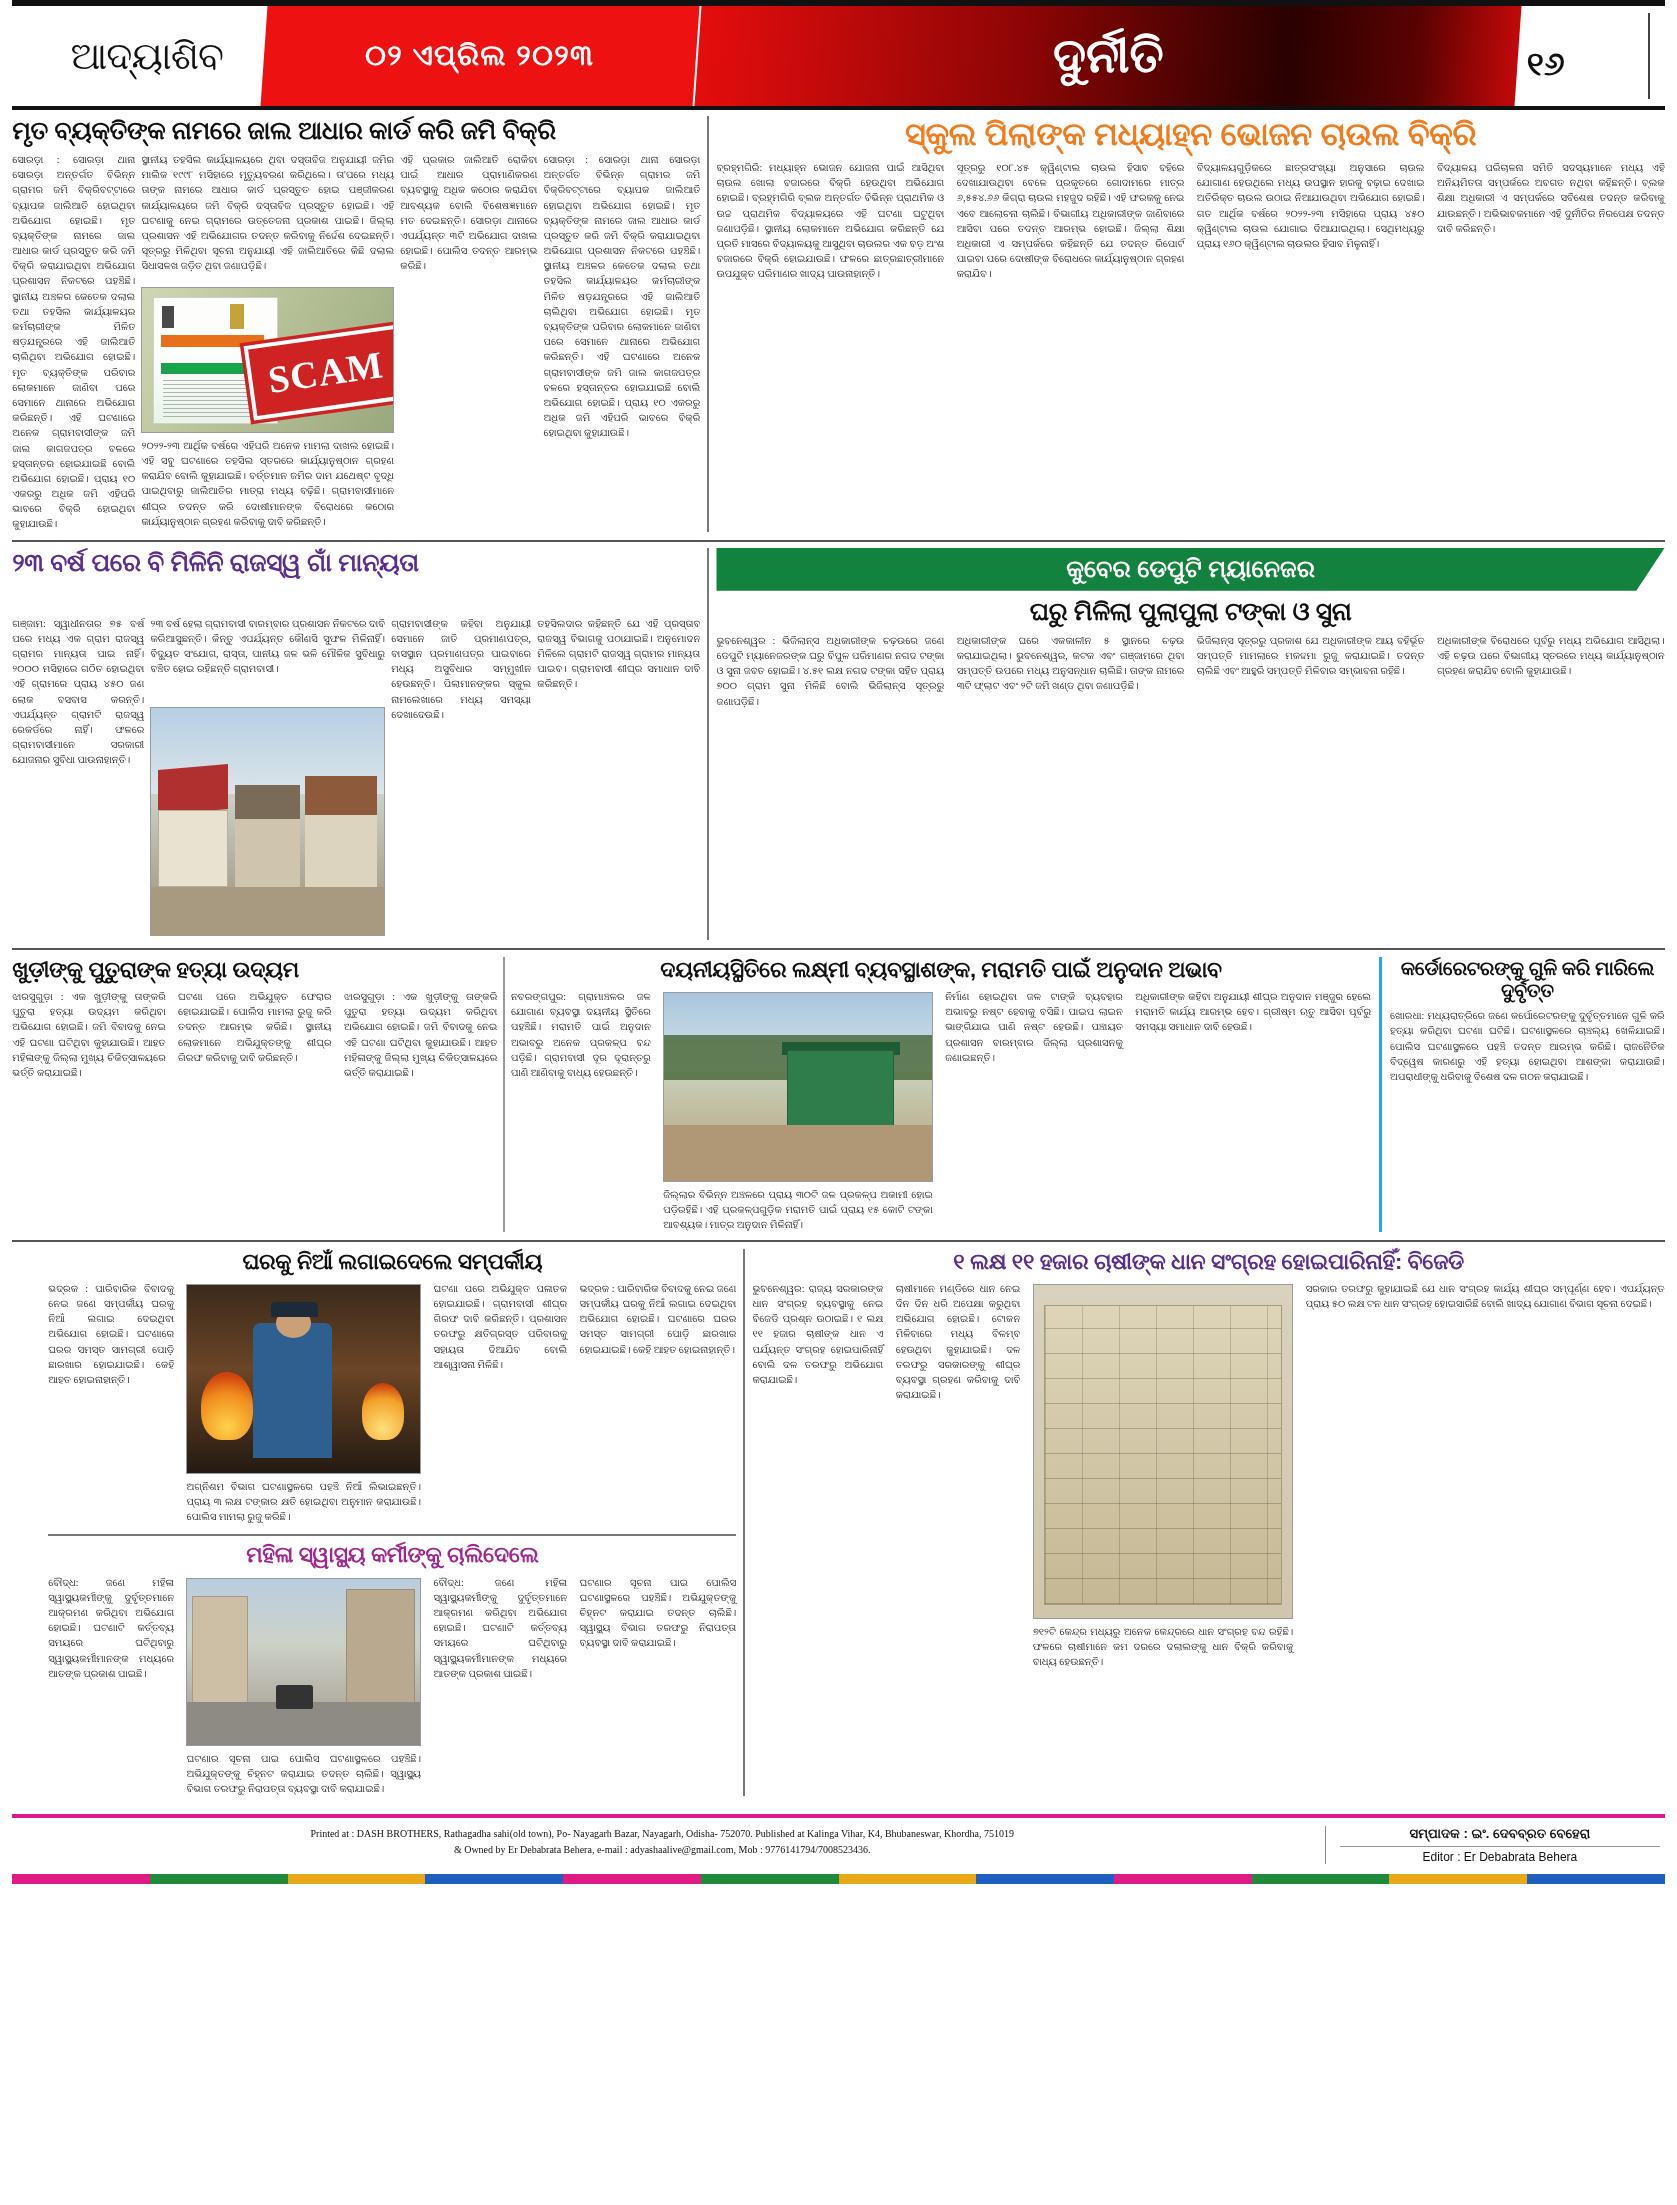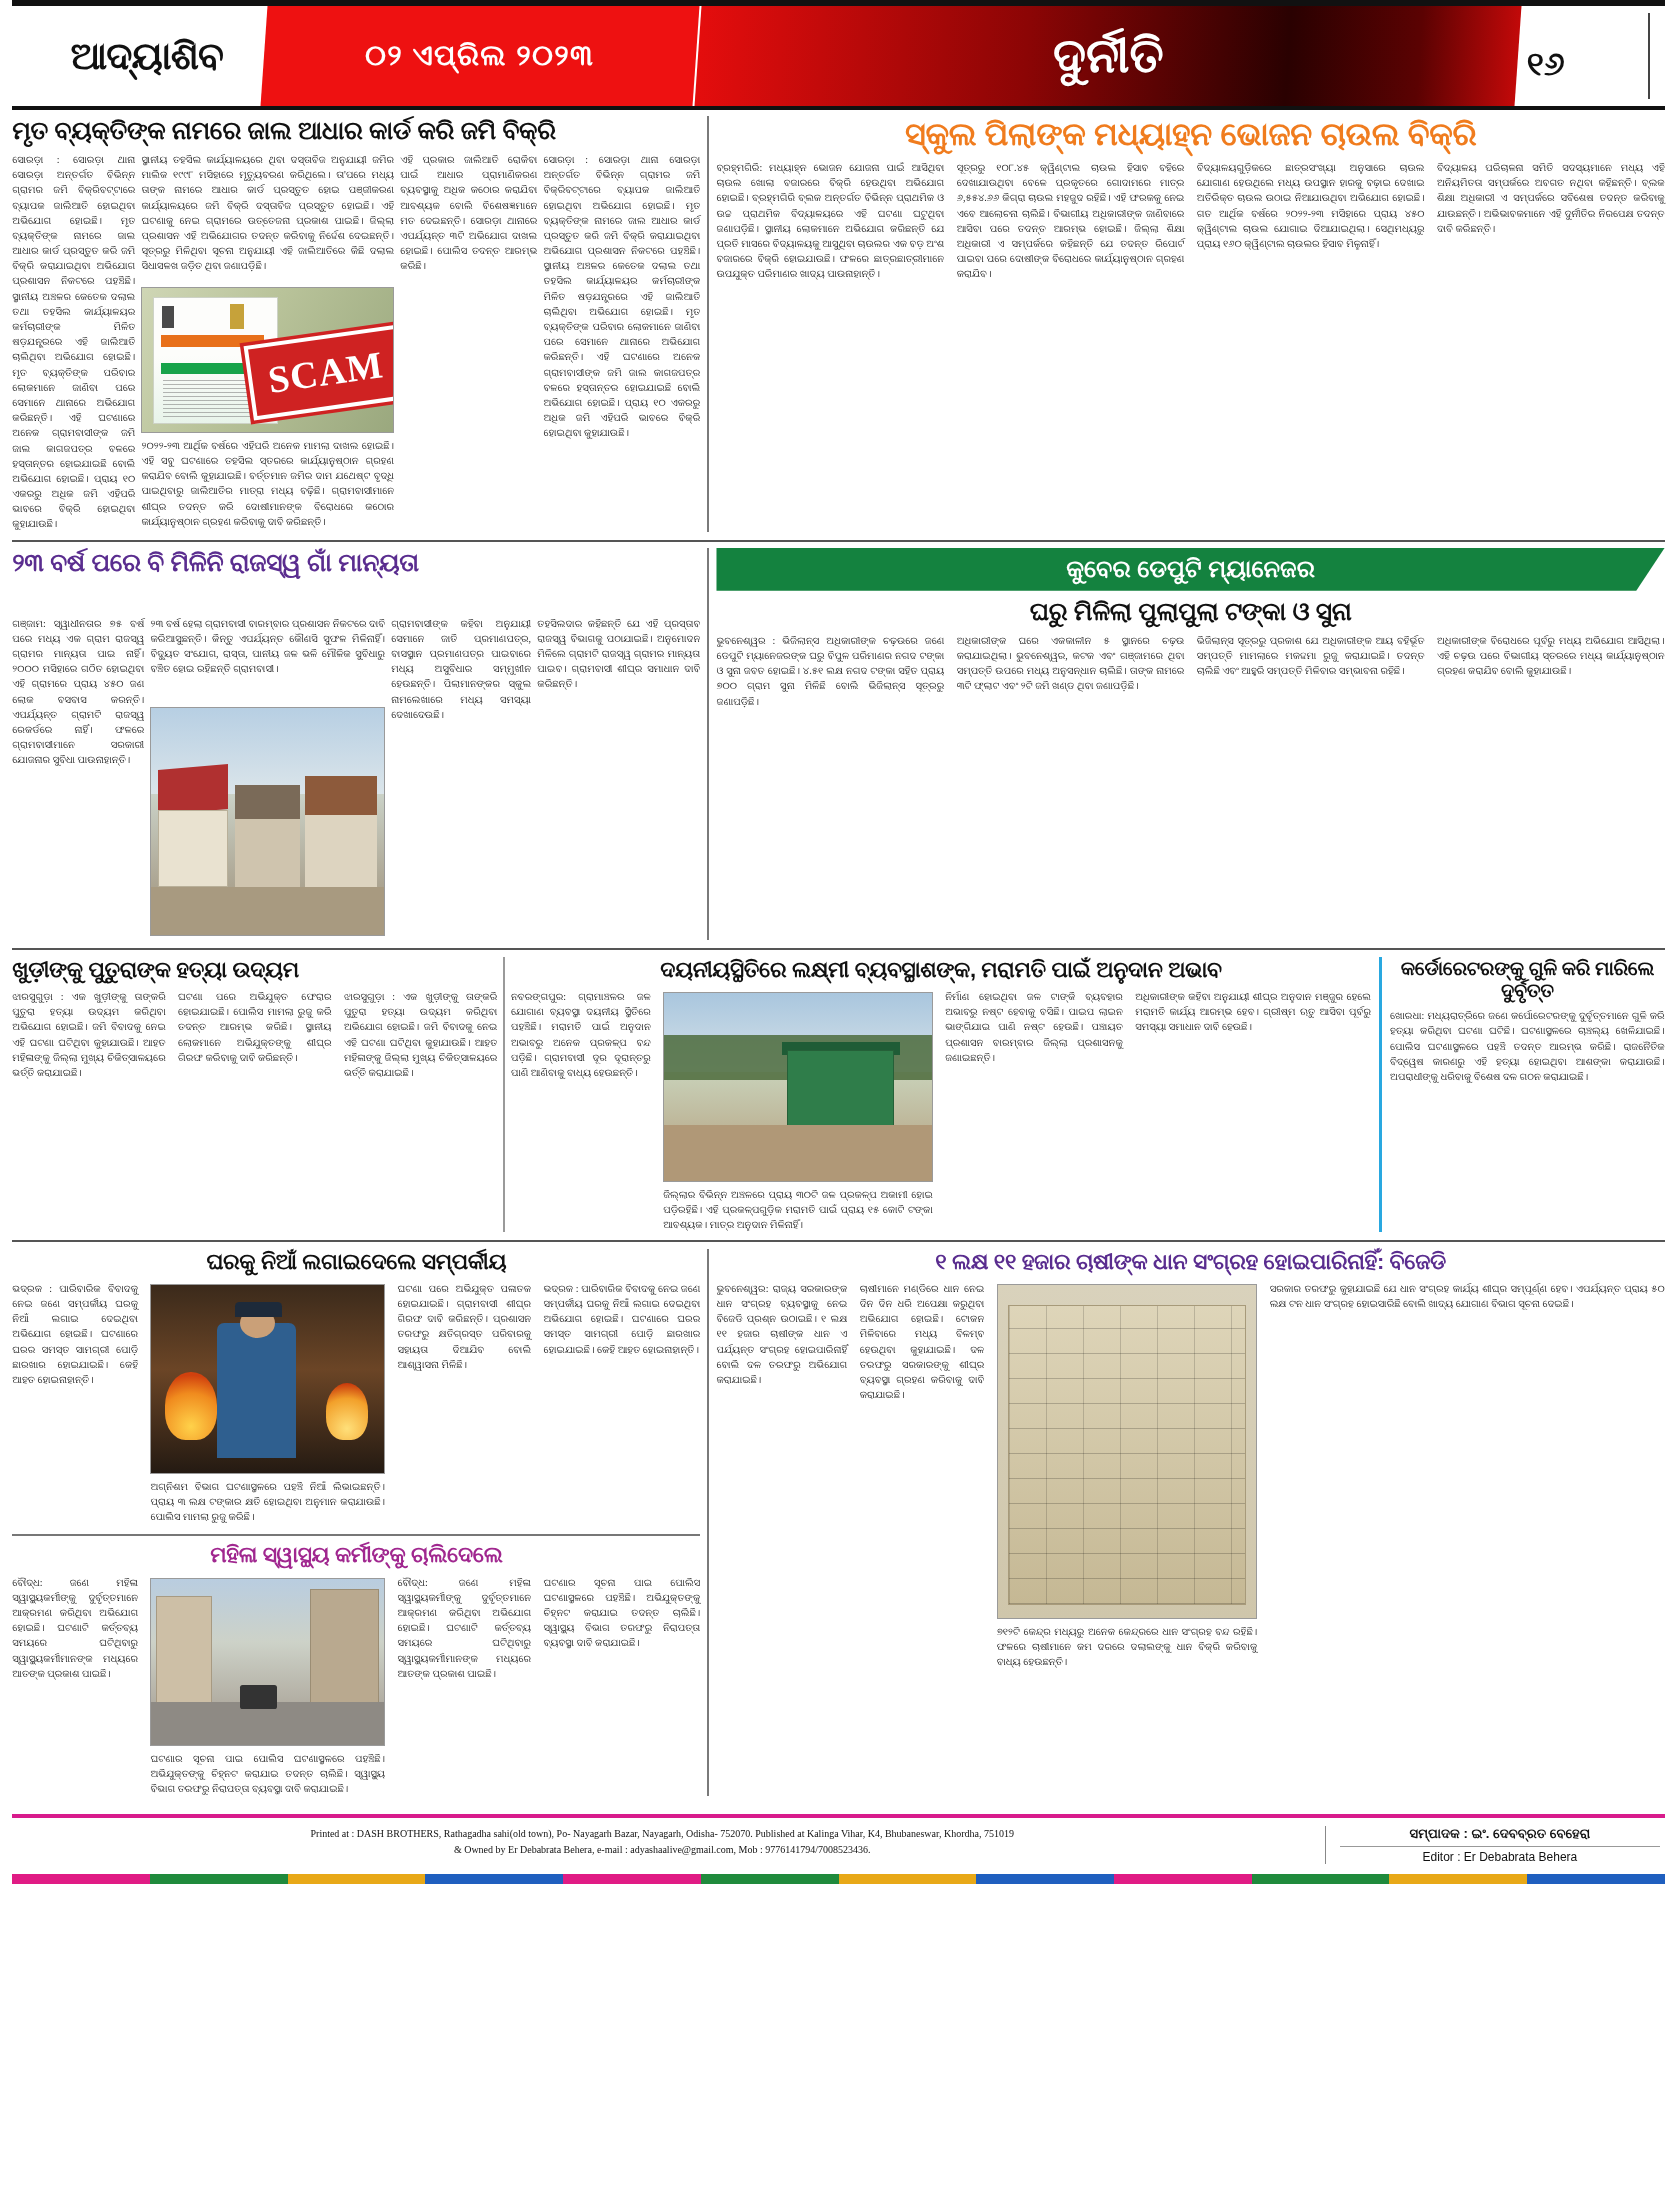--- a/index.html
+++ b/index.html
@@ -32,21 +32,21 @@
   .mast-logo {
     width: 269px;
     display: flex;
     align-items: center;
     justify-content: center;
     background: #fff;
     flex: 0 0 269px;
   }
   .mast-logo span {
     font-size: 38px;
-    font-weight: bold;
+    font-weight: normal;
     color: #111;
     letter-spacing: -0.9px;
     font-family: "Liberation Serif", serif;
   }
   .mast-date {
     flex: 0 0 432px;
     background: #ee1111;
     display: flex;
     align-items: center;
     justify-content: center;
@@ -362,21 +362,21 @@
 
       <div class="vsep-blue"></div>
 
       <div class="col">
         <h2 class="headline xsmall center">କର୍ଡୋରେଟରଙ୍କୁ ଗୁଳି କରି ମାରିଲେ ଦୁର୍ବୃତ୍ତ</h2>
         <div class="btext">ଖୋରଧା: ମଧ୍ୟରାତ୍ରିରେ ଜଣେ କର୍ପୋରେଟରଙ୍କୁ ଦୁର୍ବୃତ୍ତମାନେ ଗୁଳି କରି ହତ୍ୟା କରିଥିବା ଘଟଣା ଘଟିଛି। ଘଟଣାସ୍ଥଳରେ ଚାଞ୍ଚଲ୍ୟ ଖେଳିଯାଇଛି। ପୋଲିସ ଘଟଣାସ୍ଥଳରେ ପହଞ୍ଚି ତଦନ୍ତ ଆରମ୍ଭ କରିଛି। ରାଜନୈତିକ ବିଦ୍ୱେଷ କାରଣରୁ ଏହି ହତ୍ୟା ହୋଇଥିବା ଆଶଙ୍କା କରାଯାଉଛି। ଅପରାଧୀଙ୍କୁ ଧରିବାକୁ ବିଶେଷ ଦଳ ଗଠନ କରାଯାଇଛି।</div>
       </div>
     </div>
   </div>
 
-  <div class="block" style="border-bottom:none;">
+  <div class="block" style="border-bottom:none;margin-left:36px;">
     <div class="row">
 
       <div class="col" style="flex:0 0 688px;">
 
         <div>
           <h2 class="headline small center">ଘରକୁ ନିଆଁ ଲଗାଇଦେଲେ ସମ୍ପର୍କୀୟ</h2>
           <div class="row" style="align-items:flex-start;">
             <div class="col btext" style="flex:0 0 132px; padding-right:6.2px;">ଭଦ୍ରକ : ପାରିବାରିକ ବିବାଦକୁ ନେଇ ଜଣେ ସମ୍ପର୍କୀୟ ଘରକୁ ନିଆଁ ଲଗାଇ ଦେଇଥିବା ଅଭିଯୋଗ ହୋଇଛି। ଘଟଣାରେ ଘରର ସମସ୍ତ ସାମଗ୍ରୀ ପୋଡ଼ି ଛାରଖାର ହୋଇଯାଇଛି। କେହି ଆହତ ହୋଇନାହାନ୍ତି।</div>
             <div class="col" style="flex:0 0 247px; padding:0 6.2px;">
               <div class="photo ph-fire">

